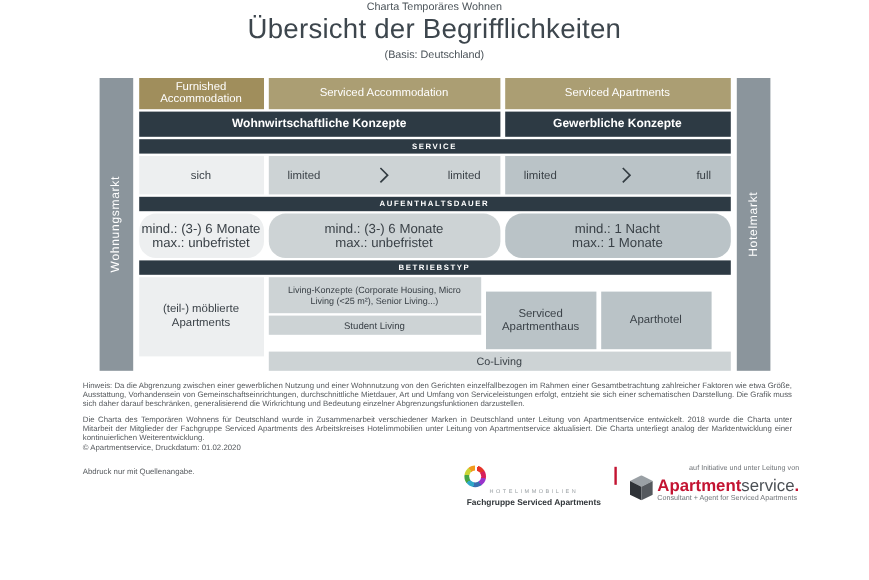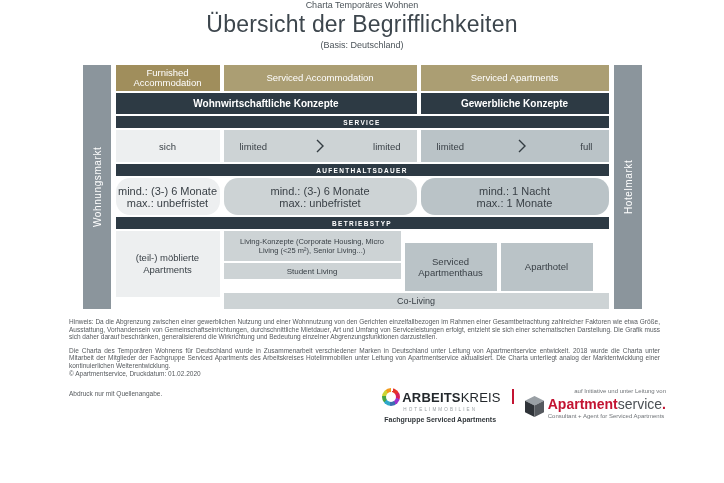--- a/index.html
+++ b/index.html
@@ -177,21 +177,20 @@
     <div class="copyright">© Apartmentservice, Druckdatum: 01.02.2020</div>
   </div>
 
   <div class="footer">
     <div class="reprint">Abdruck nur mit Quellenangabe.</div>
 
     <div class="logo-row">
       <div class="ak">
         <div class="ak-main">
           <span class="ak-ring"></span>
-          <span class="ak-name"><b>ARBEITS</b><span>KREIS</span></span>
         </div>
         <div class="ak-sub">HOTELIMMOBILIEN</div>
         <div class="ak-group">Fachgruppe Serviced Apartments</div>
       </div>
 
       <div class="logo-div"></div>
 
       <div class="as">
         <div class="as-initiative">auf Initiative und unter Leitung von</div>
         <div class="as-main">

